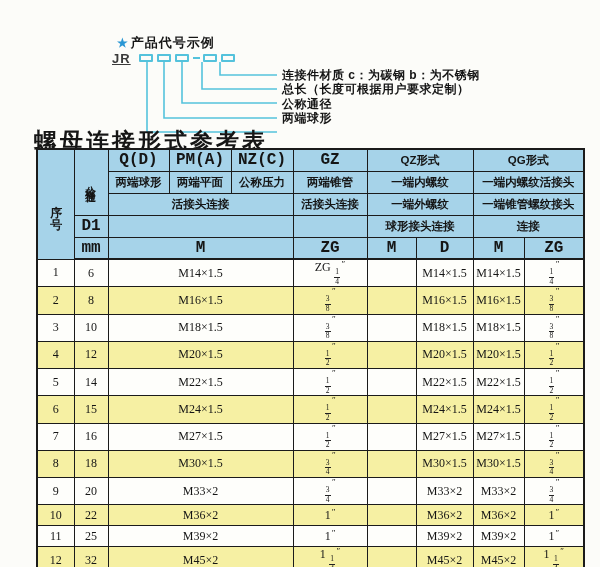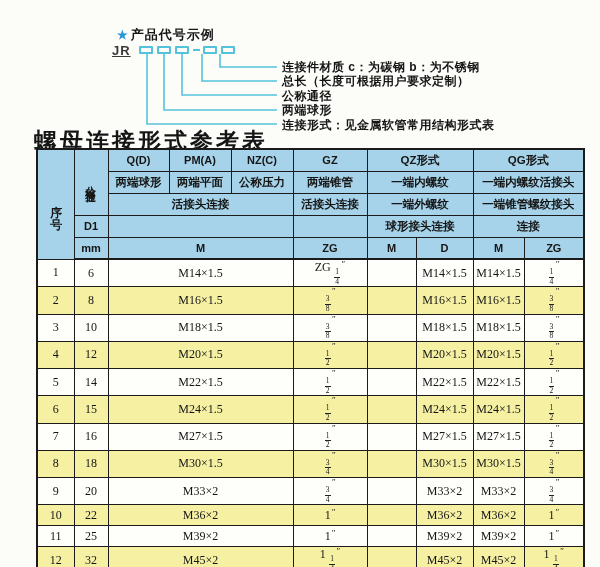--- a/index.html
+++ b/index.html
@@ -6,21 +6,21 @@
   html,body { width:600px; height:567px; }
   body {
     background:#fcfcf9;
     font-family:"Liberation Sans", sans-serif;
     color:#151515;
     position:relative;
     overflow:hidden;
   }
 
   
-  .diagram { position:absolute; left:0; top:0; width:508px; height:145px; }
+  .diagram { position:absolute; left:0; top:8px; width:508px; height:145px; }
   .diagram-title { position:absolute; left:117px; top:26px; font-size:13px; font-weight:700; letter-spacing:1px; }
   .diagram-title .star { color:#2a97d4; font-size:12px; margin-right:2px; }
   .code-prefix { position:absolute; left:112px; top:43px; font-size:13px; font-weight:700; color:#3a3a3a; letter-spacing:1px;text-decoration:underline; }
   .boxes { position:absolute; left:139px; top:46px; display:flex; align-items:center; }
   .code-box { width:14px; height:8px; border:2px solid #54c2dc; border-radius:1px; margin-right:4px; background:transparent; }
   .code-dash { width:7px; height:0; border-top:2px solid #54c2dc; margin:0 3px 0 0; }
   .connectors { position:absolute; left:0; top:0; width:600px; height:145px; }
   .diagram-label { position:absolute; left:282px; height:14px; line-height:14px; font-size:12px; font-weight:700; letter-spacing:0.5px; white-space:nowrap; }
 
   
@@ -35,21 +35,21 @@
   }
   table.ref td, table.ref th {
     border:1px solid #1b1b1b;
     text-align:center; vertical-align:middle;
     padding:0 1px;
     font-weight:600;
     background:#a6d3e9;
   }
   table.ref thead tr { height:22px; }
   table.ref thead tr.last-head td { border-bottom:2px solid #1b1b1b;margin-top:16px; }
-  .latin { font-family:Liberation Sans, sans-serif; font-weight:600; font-size:11px; }
+  .latin { font-family:Liberation Mono, monospace; font-weight:600; font-size:16px; }
   .vtext { writing-mode:vertical-rl; text-orientation:upright; display:inline-block; font-size:12px; }
   .vtext.seq { letter-spacing:14px; padding-top:14px; }
   .vtext.dn  { font-size:10.5px; letter-spacing:2px; padding-top:2px; }
   table.ref tbody td {
     background:#fefefb;
     font-family:"Liberation Serif", serif;
     font-weight:400; font-size:12px;
     height:21px;
   }
   table.ref tbody tr.alt td { background:#f6f0a3; }
@@ -85,21 +85,20 @@
     <span class="code-box"></span>
     <span class="code-dash"></span>
     <span class="code-box"></span>
     <span class="code-box"></span>
   </div>
 
   <div class="diagram-label" style="top:74px">总长（长度可根据用户要求定制）</div>
   <div class="diagram-label" style="top:60px">连接件材质  c：为碳钢  b：为不锈钢</div>
   <div class="diagram-label" style="top:89px">公称通径</div>
   <div class="diagram-label" style="top:103px">两端球形</div>
-  <div class="diagram-label" style="top:118px">连接形式：见金属软管常用结构形式表</div>
 </div>
 
 <div class="table-title">螺母连接形式参考表</div>
 
 <table class="ref">
   <colgroup>
     <col style="width:37px">
       <col style="width:34px">
     <col style="width:61px">
       <col style="width:62px">

